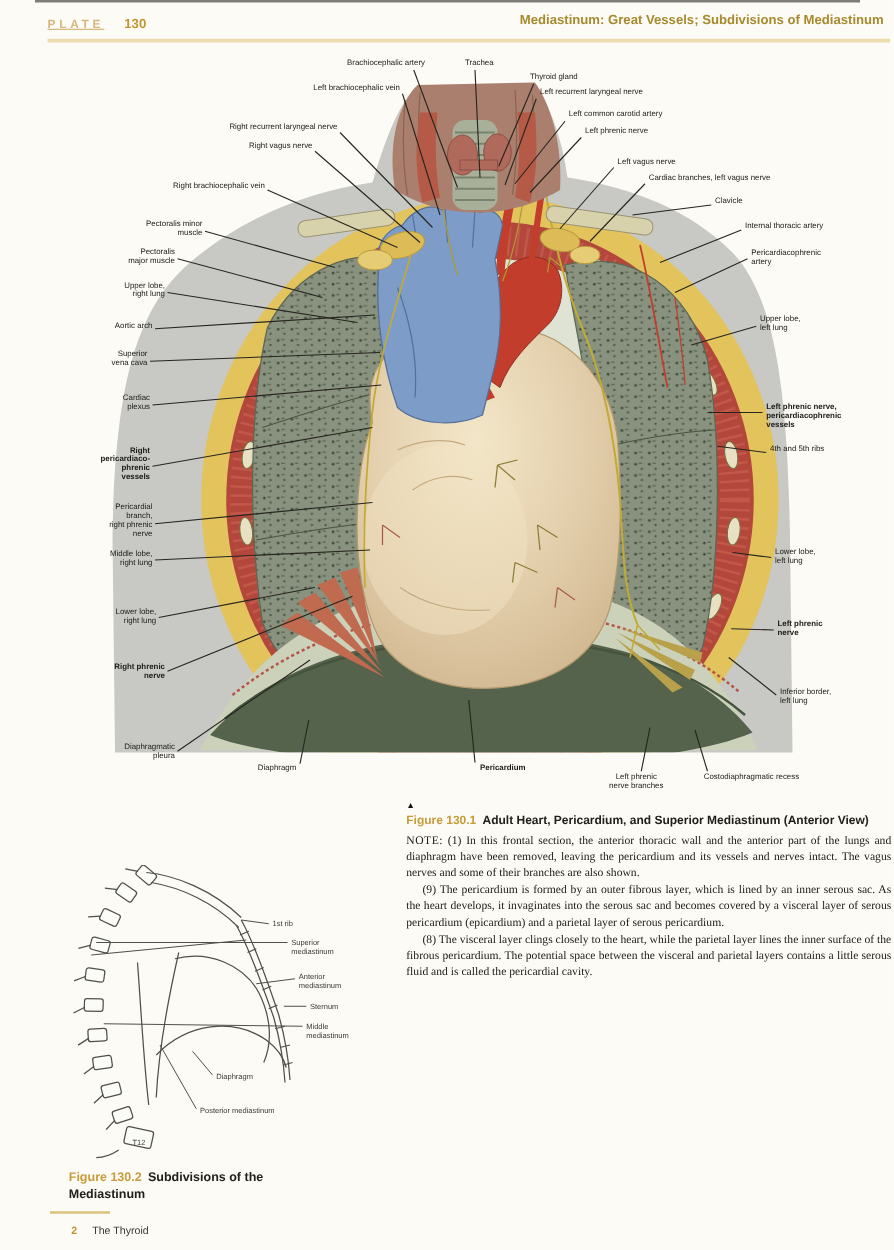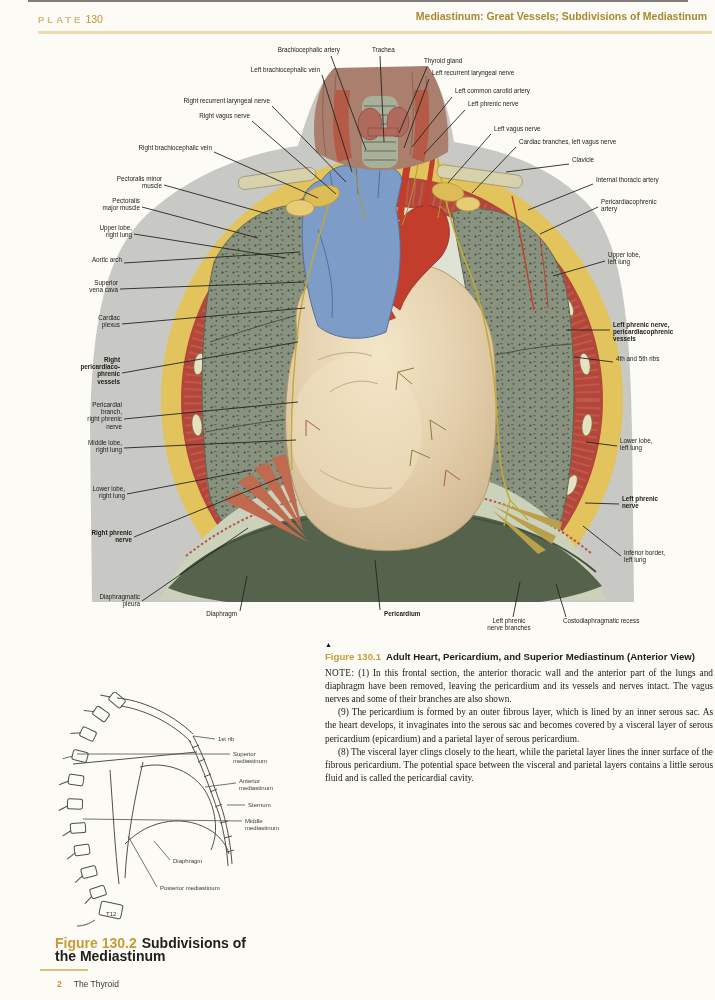--- a/index.html
+++ b/index.html
@@ -2,22 +2,22 @@
 <html><head>
 <meta charset="utf-8">
 <style>
   html,body{margin:0;padding:0;background:#ffffff;}
   .page{position:relative;width:715px;height:1000px;background:#fcfbf6;overflow:hidden;
         font-family:"Liberation Sans","DejaVu Sans",sans-serif;}
   .scan-edge{position:absolute;top:0;left:28px;width:660px;height:2px;background:#55534e;opacity:.75;}
 
   
   .header{position:absolute;top:9px;left:38px;right:6px;height:22px;}
-  .plate-label{color:#d6b77e;font-weight:bold;font-size:9.5px;letter-spacing:3px;}
-  .plate-number{color:#c2932f;font-weight:normal;font-size:10.5px;margin-left:2px;}
+  .plate-label{color:#d6b77e;font-weight:bold;font-size:9.5px;letter-spacing:3px;text-decoration:underline;}
+  .plate-number{color:#c2932f;font-weight:bold;font-size:10.5px;margin-left:16px;}
   .header-title{position:absolute;right:2px;top:1px;color:#a78a2e;font-weight:bold;font-size:10.5px;text-align:center;}
   .header-rule{position:absolute;top:31px;left:38px;right:3px;height:2.5px;background:#ecdcb0;}
 
   
   #fig1-svg{position:absolute;top:40px;left:0;width:715px;height:620px;}
   #fig2-svg{position:absolute;top:692px;left:55px;width:258px;height:242px;}
   .lbl{font-family:"Liberation Sans","DejaVu Sans",sans-serif;font-size:6.3px;fill:#1c1b15;}
   .lbl.b{font-weight:bold;}
   #fig2-svg .lbl{font-size:6px;fill:#3a3a36;}
   .leader{stroke:#26251f;stroke-width:0.9;fill:none;}
@@ -29,21 +29,21 @@
   .caption-1{position:absolute;left:325px;top:641px;width:388px;color:#22201a;}
   .cap-marker{font-size:7px;color:#111;line-height:8px;}
   .cap-title{font-size:9.6px;font-weight:bold;line-height:12.5px;margin:2px 0 3px 0;}
   .fig-num{color:#c79b3a;margin-right:5px;}
   .note-para{font-family:"Liberation Serif","DejaVu Serif",serif;font-size:9.3px;line-height:13.2px;
              text-align:justify;margin:0;}
   .note-para.indent{text-indent:13px;}
   .note-label{font-variant:small-caps;letter-spacing:.4px;}
 
   
-  .caption-2{position:absolute;left:55px;top:937px;width:192px;font-size:14px;font-weight:bold;
+  .caption-2{position:absolute;left:55px;top:937px;width:192px;font-size:10px;font-weight:bold;
              line-height:12.5px;color:#22201a;}
   .caption-2-rule{position:absolute;left:40px;top:969px;width:48px;height:2px;background:#d9c27c;}
   .footer{position:absolute;left:57px;top:979px;font-size:8.5px;color:#3a3934;}
   .footer-page{color:#c2932f;font-weight:bold;margin-right:12px;}
 </style>
 </head>
 <body>
 
 <div class="page">
   <div class="scan-edge"></div>

